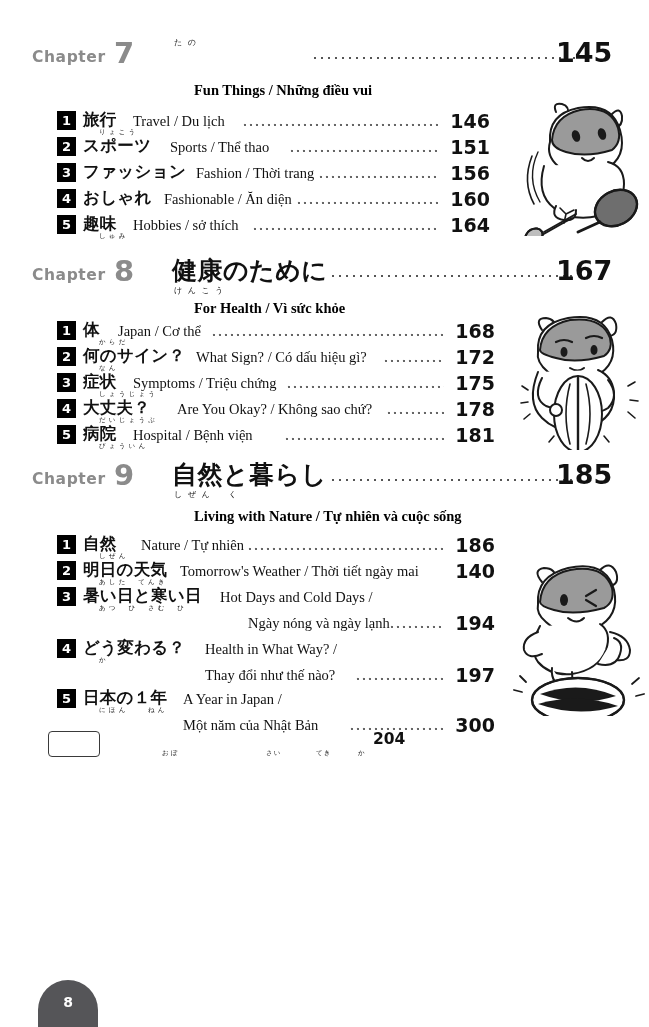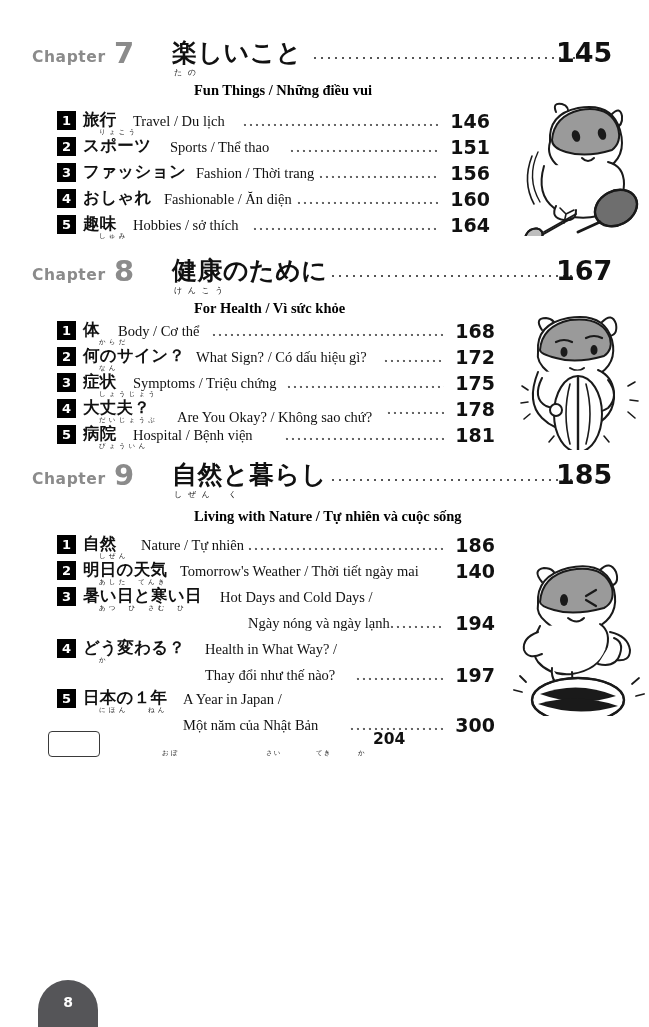--- a/index.html
+++ b/index.html
@@ -243,21 +243,20 @@
 </head>
 <body>
 
 <div class="page">
 
   <div class="chapter" style="top:38px">
     <div class="chap-headline">
       <span class="chap-word">Chapter</span>
       <span class="chap-num">7</span>
       <div class="chap-jp-wrap">
-        <div class="chap-jp">楽しいこと</div>
         <div class="chap-furi">たの</div>
       </div>
       <div class="chap-dots" style="left:313px; width:262px"></div>
       <div class="chap-page" style="left:556px; width:60px">145</div>
     </div>
     <div class="chap-sub" style="left:194px; top:44px">Fun Things / Những điều vui</div>
   </div>
 
   <div class="sec" style="top:110px">
     <span class="sec-badge" style="top:1px">1</span>
@@ -353,21 +352,21 @@
     </div>
     <div class="chap-sub" style="left:194px; top:44px">For Health / Vì sức khỏe</div>
   </div>
 
   <div class="sec" style="top:320px">
     <span class="sec-badge" style="top:1px">1</span>
     <div class="sec-jp-wrap" style="top:0px">
       <div class="sec-jp">体</div>
       <div class="sec-furi">からだ</div>
     </div>
-    <span class="sec-trans" style="left:118px; top:3px">Body / Cơ thể</span>
+    <span class="sec-trans" style="left:118px; top:3px">Japan / Cơ thể</span>
     <div class="sec-dots" style="left:212px; top:13px; width:232px"></div>
     <span class="sec-page" style="left:449px; top:0px">168</span>
   </div>
 
   <div class="sec" style="top:346px">
     <span class="sec-badge" style="top:1px">2</span>
     <div class="sec-jp-wrap" style="top:0px">
       <div class="sec-jp">何のサイン？</div>
       <div class="sec-furi">なん</div>
     </div>
@@ -386,21 +385,21 @@
     <div class="sec-dots" style="left:287px; top:13px; width:157px"></div>
     <span class="sec-page" style="left:449px; top:0px">175</span>
   </div>
 
   <div class="sec" style="top:398px">
     <span class="sec-badge" style="top:1px">4</span>
     <div class="sec-jp-wrap" style="top:0px">
       <div class="sec-jp">大丈夫？</div>
       <div class="sec-furi">だいじょうぶ</div>
     </div>
-    <span class="sec-trans" style="left:177px; top:11px">Are You Okay? / Không sao chứ?</span>
+    <span class="sec-trans" style="left:177px; top:3px">Are You Okay? / Không sao chứ?</span>
     <div class="sec-dots" style="left:387px; top:13px; width:57px"></div>
     <span class="sec-page" style="left:449px; top:0px">178</span>
   </div>
 
   <div class="sec" style="top:424px">
     <span class="sec-badge" style="top:1px">5</span>
     <div class="sec-jp-wrap" style="top:0px">
       <div class="sec-jp">病院</div>
       <div class="sec-furi">びょういん</div>
     </div>

